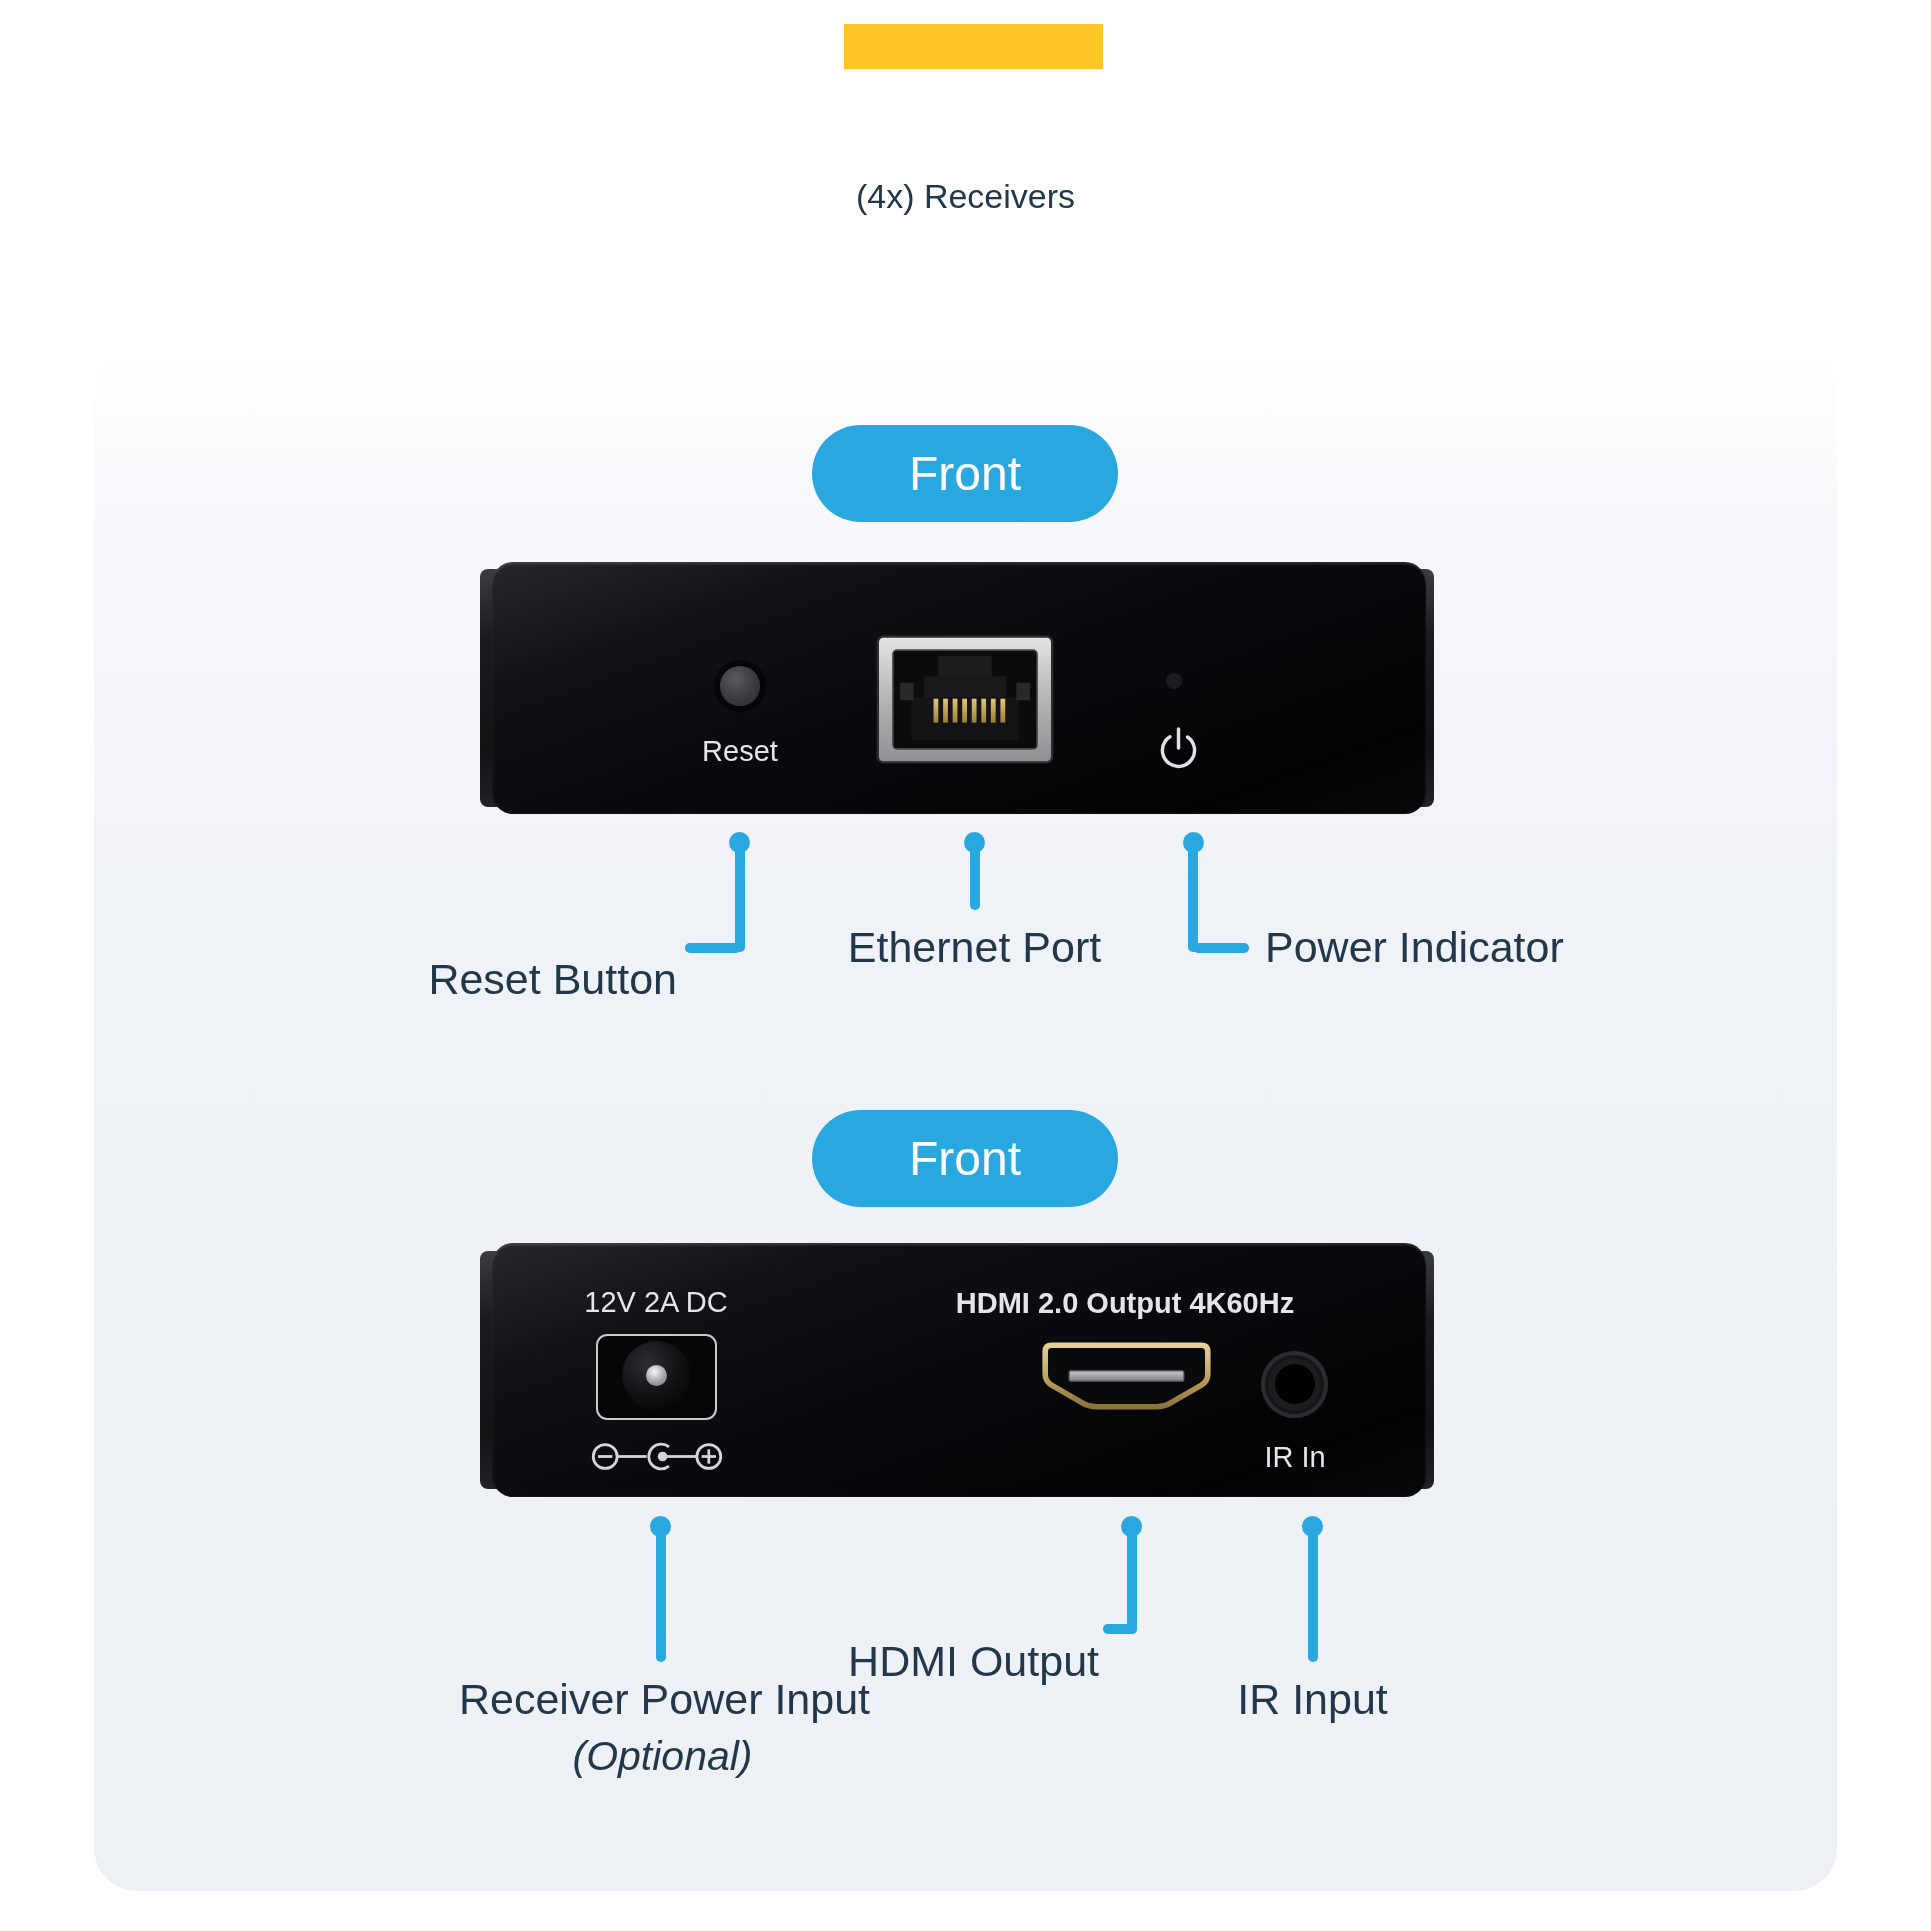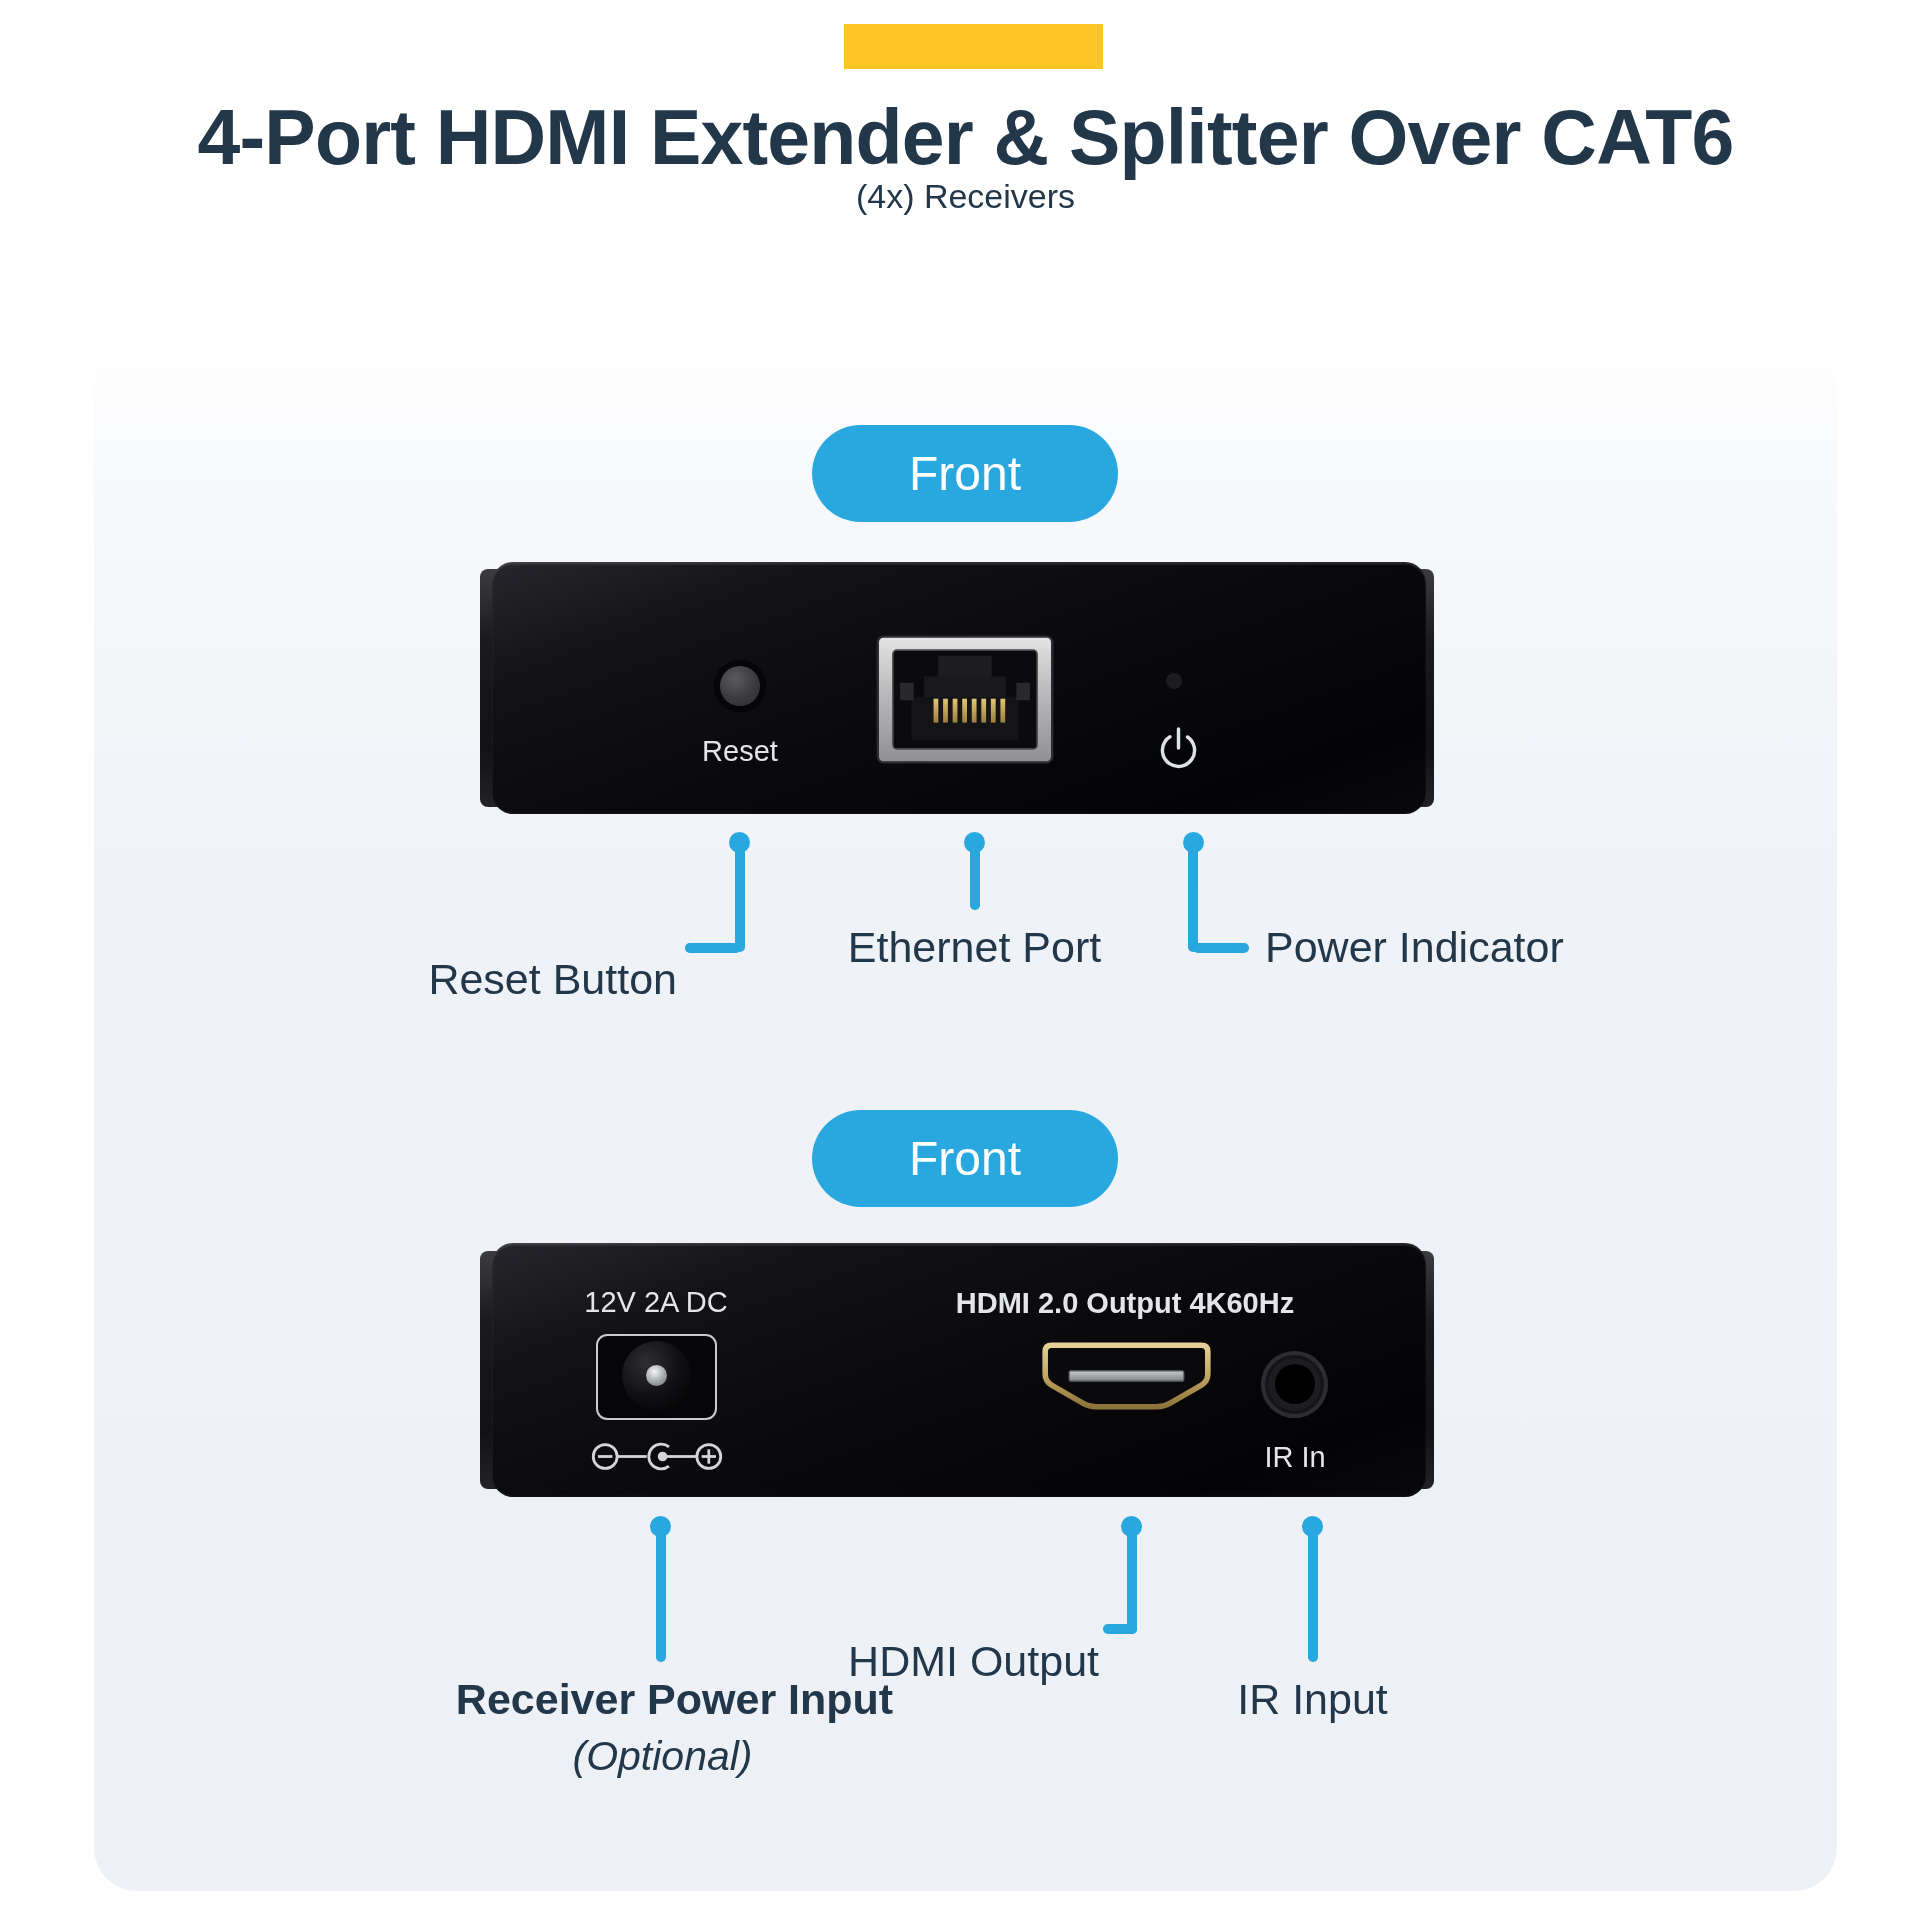--- a/index.html
+++ b/index.html
@@ -84,21 +84,20 @@
   .co-sublabel { position:absolute; font-size:41px; font-style:italic; color:#22384a; white-space:nowrap; }
   .ta-r { text-align:right;margin-top:32px; } .ta-c { text-align:center; } .ta-l { text-align:left; }
 </style>
 </head>
 <body>
 
 <div class="canvas">
   <div class="bg-card"></div>
   <div class="accent-bar"></div>
 
-  <div class="title">4-Port HDMI Extender &amp; Splitter Over CAT6</div>
   <div class="subtitle">(4x) Receivers</div>
 
   <div class="badge badge-front">
     <span>Front</span>
   </div>
 
   <div class="device-plate plate-front"></div>
   <div class="device-face face-front">
     <div class="panel-label" style="left:476px; top:24px;margin-top:48px;">CAT 6 In</div>
 
@@ -204,21 +203,21 @@
     </svg>
 
     <div class="ir-outer"></div>
     <div class="ir-hole"></div>
     <div class="panel-label" style="left:803px; top:200px;">IR In</div>
   </div>
 
   <div>
     <div class="co-dot" style="left:650px; top:1516px;"></div>
     <div class="co-line" style="left:656px; top:1525px; height:137px;"></div>
-    <div class="co-label ta-c" style="left:435px; top:1676px; width:479px;font-weight:bold;">Receiver Power Input</div>
+    <div class="co-label ta-c" style="left:425px; top:1676px; width:479px;">Receiver Power Input</div>
     <div class="co-sublabel ta-c" style="left:423px; top:1733px; width:479px; text-align:center;">(Optional)</div>
 
     <div class="co-dot" style="left:1121px; top:1516px;"></div>
     <div class="co-line" style="left:1127px; top:1525px; height:109px;"></div>
     <div class="co-foot" style="left:1103px; top:1624px; width:34px;"></div>
     <div class="co-label ta-r" style="left:781px; top:1606px; width:318px;">HDMI Output</div>
 
     <div class="co-dot" style="left:1302px; top:1516px;"></div>
     <div class="co-line" style="left:1308px; top:1525px; height:137px;"></div>
     <div class="co-label ta-c" style="left:1153px; top:1676px; width:319px;">IR Input</div>

